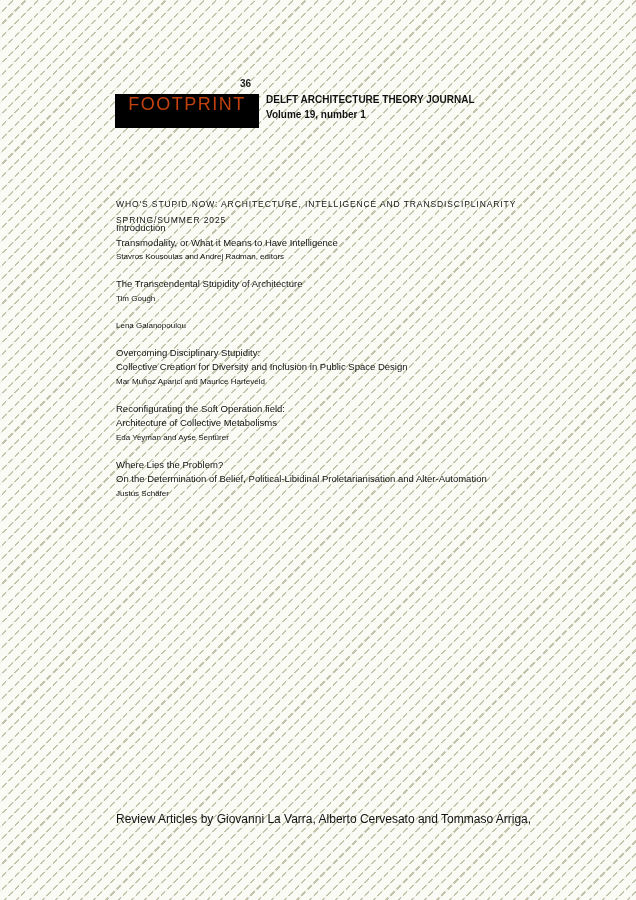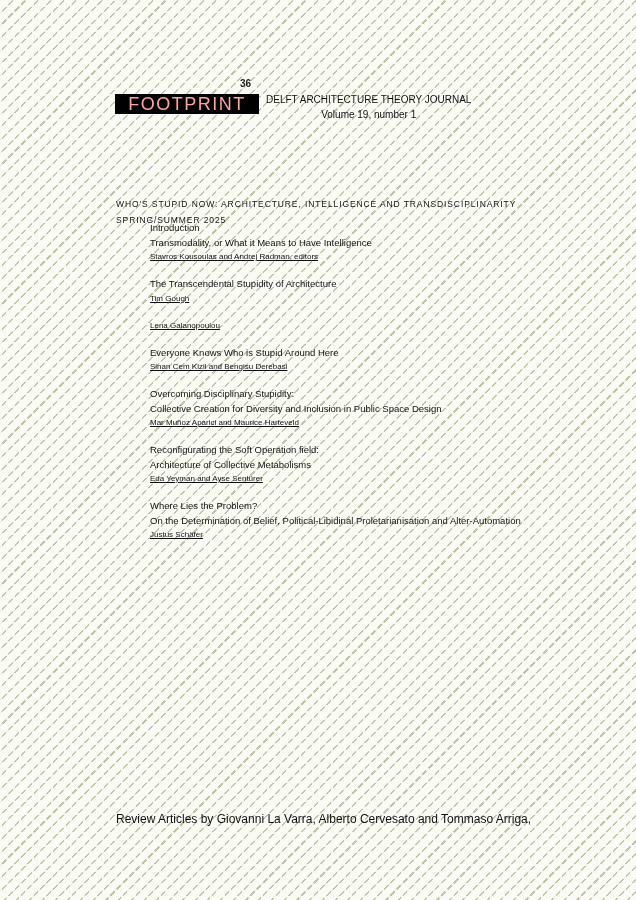--- a/index.html
+++ b/index.html
@@ -20,30 +20,30 @@
       transparent 0px, transparent 6px,
       #fbfbf6 6px, #fbfbf6 9px);
     mix-blend-mode: lighten; opacity: 0.85;
   }
   .page { position: absolute; inset: 0; z-index: 1; }
   .issue-num {
     position: absolute; left: 240px; top: 78px; font-size: 10px; font-weight: bold;
     color: #222; border-bottom: 2px solid #c0392b; line-height: 11px; padding-bottom: 8px;
   }
   .logo {
-    position: absolute; left: 115px; top: 94px; width: 144px; height: 20px;
-    background: #000; color: #fca5a5; font-size: 18px; letter-spacing: 1.5px;
+    position: absolute; left: 115px; top: 94px; width: 144px; height: 34px;
+    background: #000; color: #c2410c; font-size: 18px; letter-spacing: 1.5px;
     line-height: 21px; text-align: center; font-weight: normal;
   }
-  .journal { position: absolute; left: 266px; top: 92px; font-size: 10px; font-weight: normal; line-height: 15px; text-align: center; }
+  .journal { position: absolute; left: 266px; top: 92px; font-size: 10px; font-weight: bold; line-height: 15px; }
   .issue-title { position: absolute; left: 116px; top: 164px; font-size: 8.5px; letter-spacing: 0.9px; line-height: 16px; margin-top: 32px; }
-  .toc { position: absolute; left: 116px; top: 221px; width: 440px; margin-left: 34px; }
+  .toc { position: absolute; left: 116px; top: 221px; width: 440px; }
   .entry { margin-bottom: 13px; }
   .entry .line { font-size: 9.5px; line-height: 14.5px; white-space: nowrap; }
-  .entry .author { font-size: 8px; line-height: 14px; white-space: nowrap; text-decoration: underline; }
+  .entry .author { font-size: 8px; line-height: 14px; white-space: nowrap; }
   .reviews { position: absolute; left: 116px; top: 812px; font-size: 12px; line-height: 15px; }
 </style>
 </head>
 <body>
 
 <div class="page">
   <div class="issue-num">36</div>
   <div class="logo">FOOTPRINT</div>
   <div class="journal">
     <div>DELFT ARCHITECTURE THEORY JOURNAL</div>
@@ -62,24 +62,20 @@
       <div class="author">Stavros Kousoulas and Andrej Radman, editors</div>
     </div>
     <div class="entry">
       <div class="line">The Transcendental Stupidity of Architecture</div>
       <div class="author">Tim Gough</div>
     </div>
     <div class="entry">
       <div class="author">Lena Galanopoulou</div>
     </div>
     <div class="entry">
-      <div class="line">Everyone Knows Who is Stupid Around Here</div>
-      <div class="author">Sinan Cem Kizil and Bengisu Derebasi</div>
-    </div>
-    <div class="entry">
       <div class="line">Overcoming Disciplinary Stupidity:</div>
       <div class="line">Collective Creation for Diversity and Inclusion in Public Space Design</div>
       <div class="author">Mar Muñoz Aparici and Maurice Harteveld</div>
     </div>
     <div class="entry">
       <div class="line">Reconfigurating the Soft Operation field:</div>
       <div class="line">Architecture of Collective Metabolisms</div>
       <div class="author">Eda Yeyman and Ayse Sentürer</div>
     </div>
     <div class="entry">

